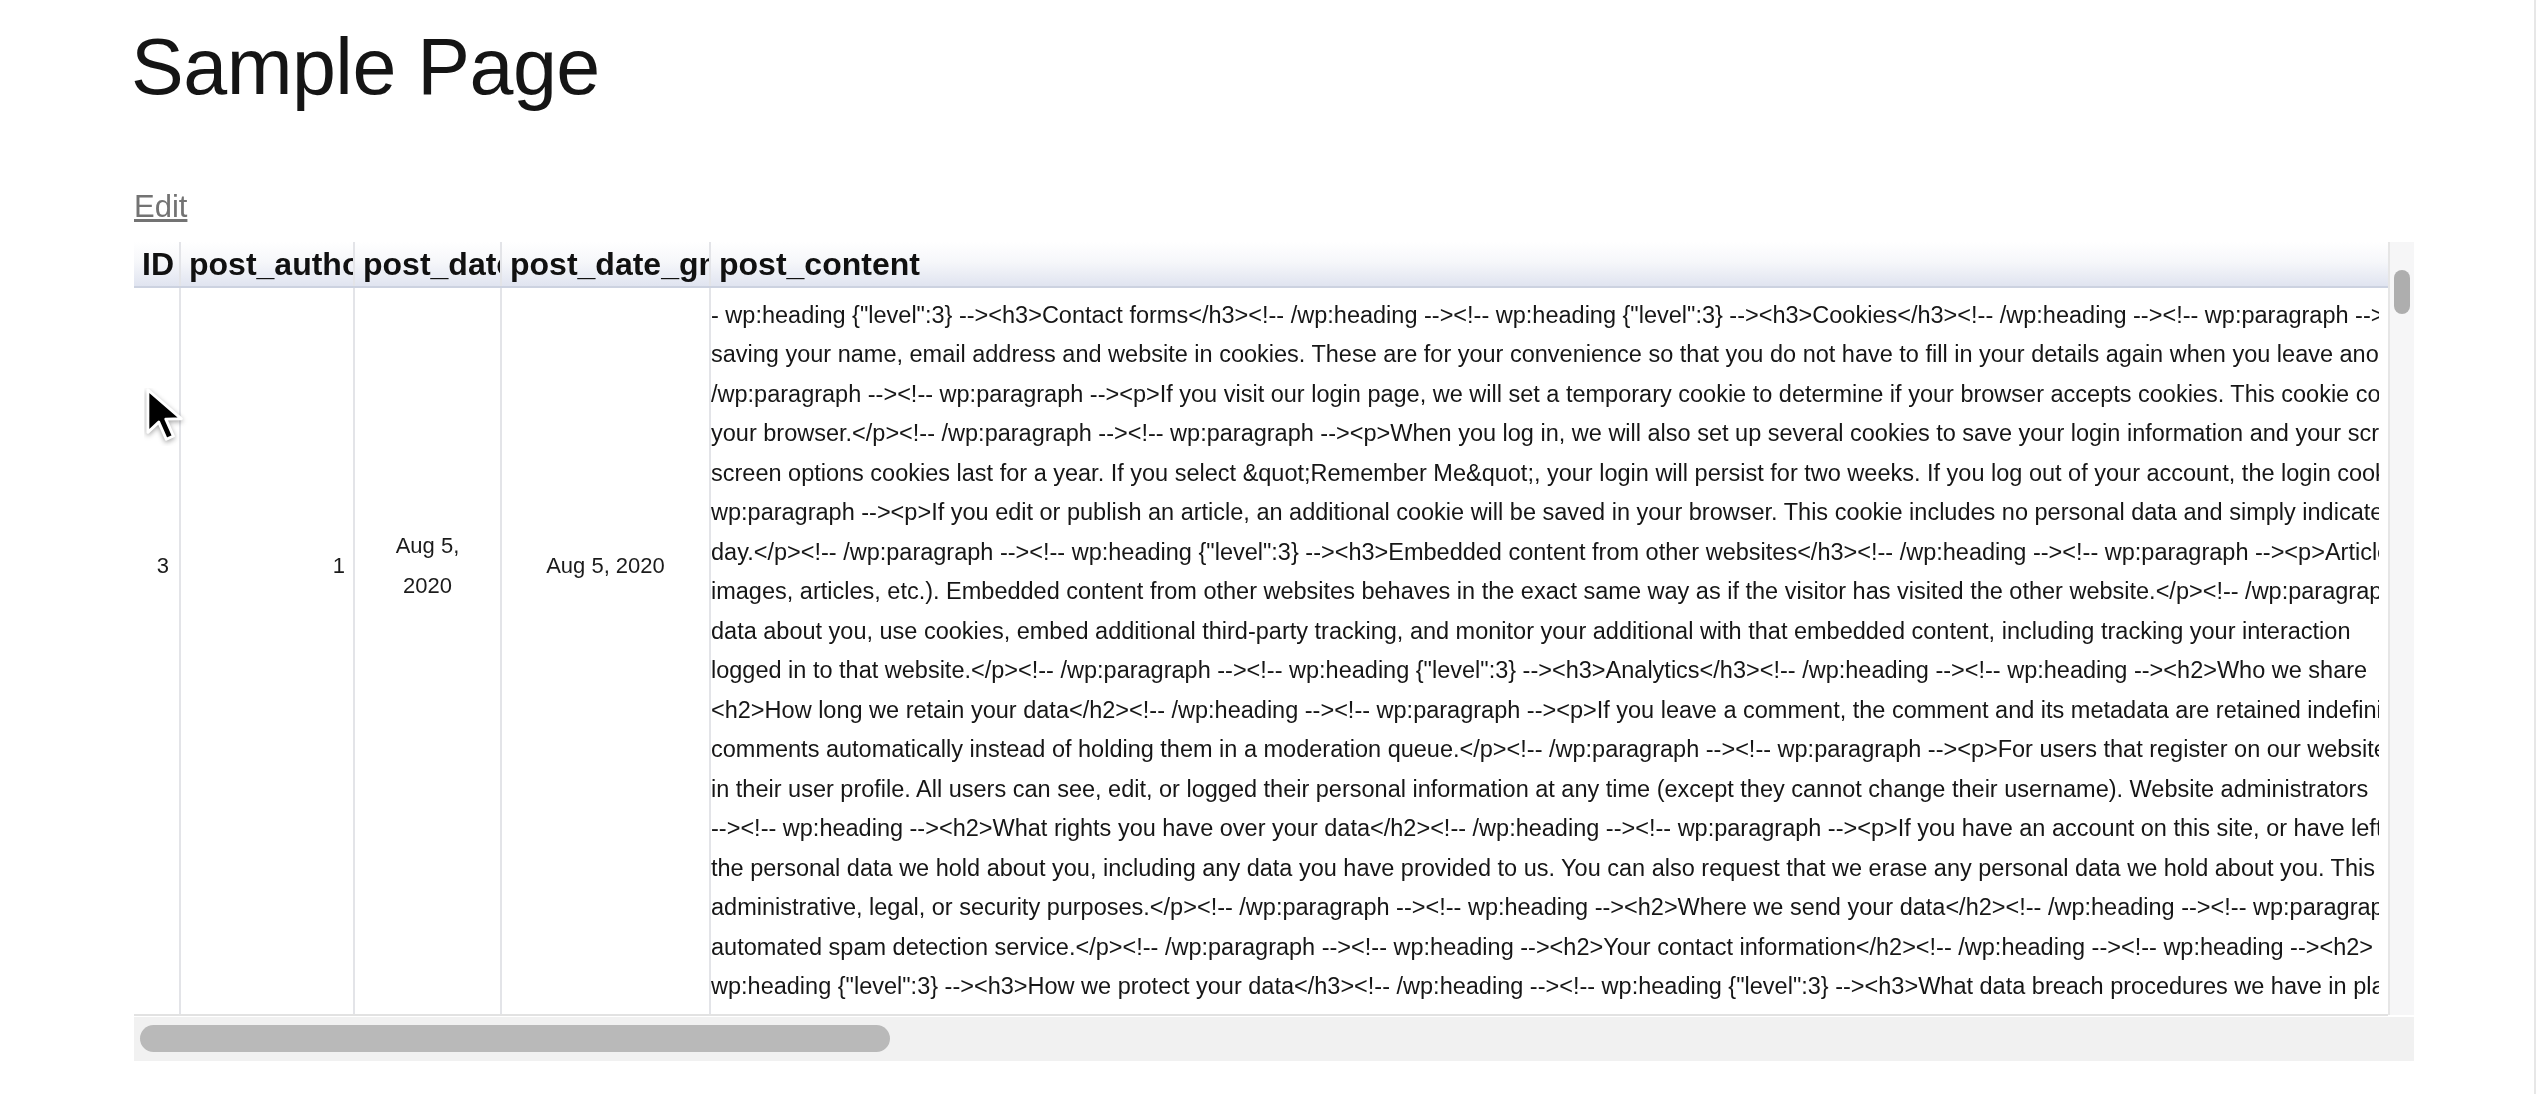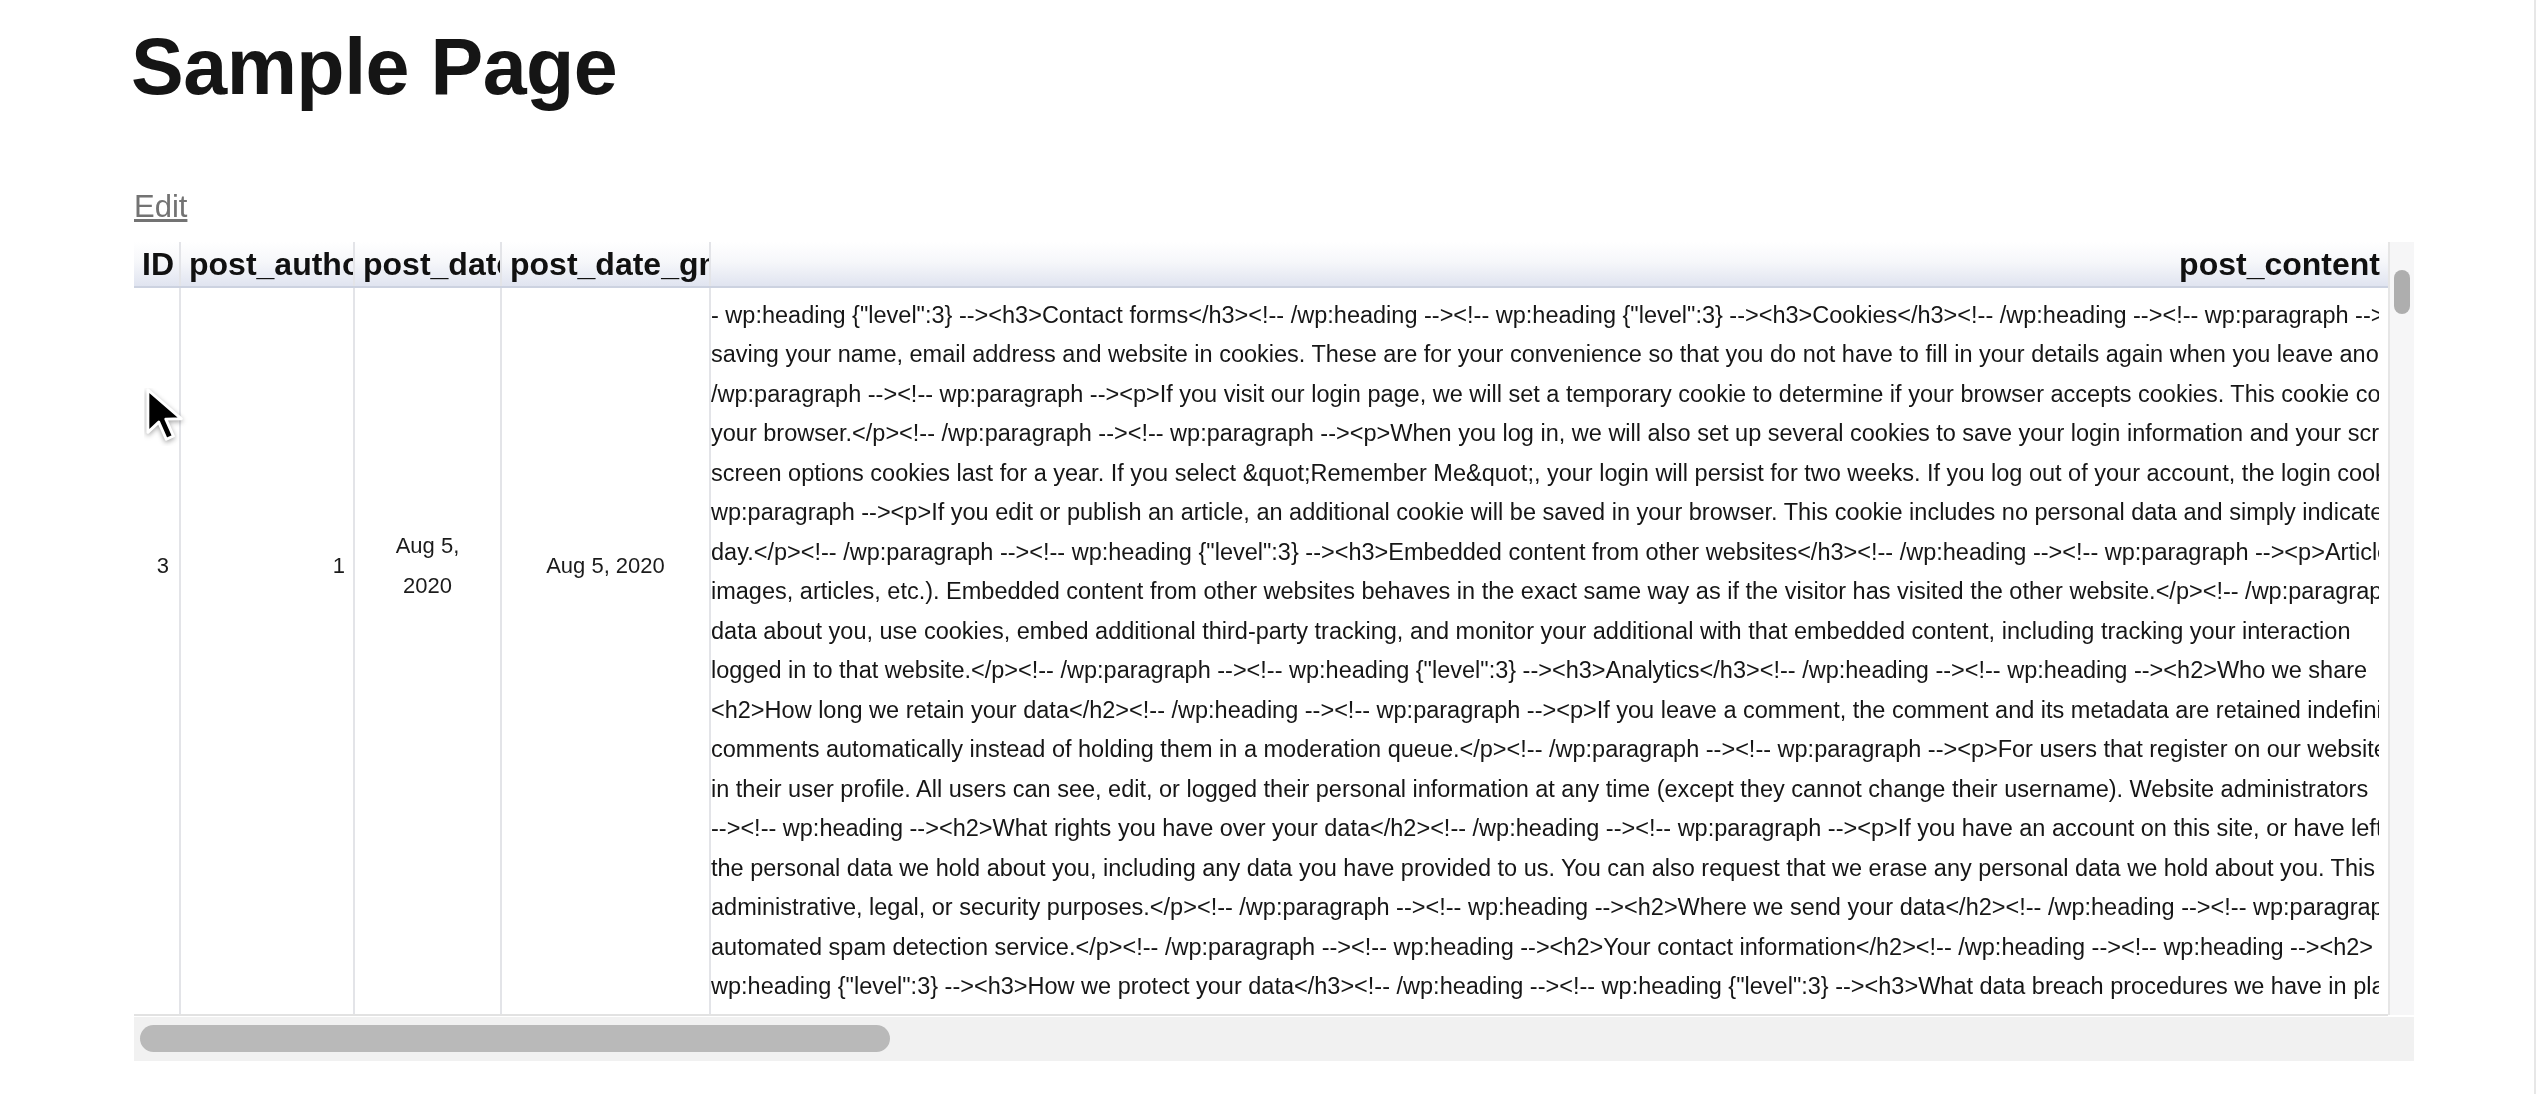--- a/index.html
+++ b/index.html
@@ -3,41 +3,41 @@
 <meta charset="utf-8">
 <style>
   html,body{margin:0;padding:0;background:#ffffff;}
   body{
     width:2538px;height:1094px;overflow:hidden;position:relative;
     font-family:"Liberation Sans","DejaVu Sans",sans-serif;
     -webkit-font-smoothing:antialiased;
   }
   .page-title{
     position:absolute;left:131px;top:22px;margin:0;
-    font-size:79px;font-weight:700;color:#151515;line-height:1.15;
+    font-size:79px;font-weight:400;color:#151515;line-height:1.15;
     letter-spacing:-0.5px;white-space:nowrap;text-align:center;
   }
   .edit-link{
     position:absolute;left:134px;top:188px;
     font-size:31px;color:#737373;text-decoration:underline;cursor:pointer;
     line-height:1.2;
   }
   .tablewrap{position:absolute;left:134px;top:242px;width:2280px;height:773px;}
   table.posts{
     border-collapse:collapse;table-layout:fixed;width:2254px;
     color:#1b1b1b;
   }
   table.posts th{
     height:45px;padding:0 8px;box-sizing:border-box;
     font-size:32px;font-weight:700;color:#111;
     background:linear-gradient(180deg,#ffffff 0%,#f6f7fa 45%,#e0e4f0 100%);
     border-bottom:2px solid #ccd2e0;
     text-align:center;vertical-align:middle;white-space:nowrap;overflow:hidden;
   }
-  table.posts th.th-content{text-align:right;margin-left:28px;}
+  table.posts th.th-content{text-align:left;margin-left:28px;}
   table.posts th + th, table.posts td + td{border-left:2px solid #e3e4e8;}
   table.posts td{
     height:728px;box-sizing:border-box;padding:0;
     border-bottom:2px solid #e2e2e2;background:#fff;
     vertical-align:middle;overflow:hidden;font-size:22px;
   }
   .cell-inner{position:relative;top:-85px;display:block;}
   td.td-id .cell-inner{text-align:right;padding-right:10px;}
   td.td-author .cell-inner{text-align:right;padding-right:8px;}
   td.td-date .cell-inner{text-align:center;line-height:40px;}

